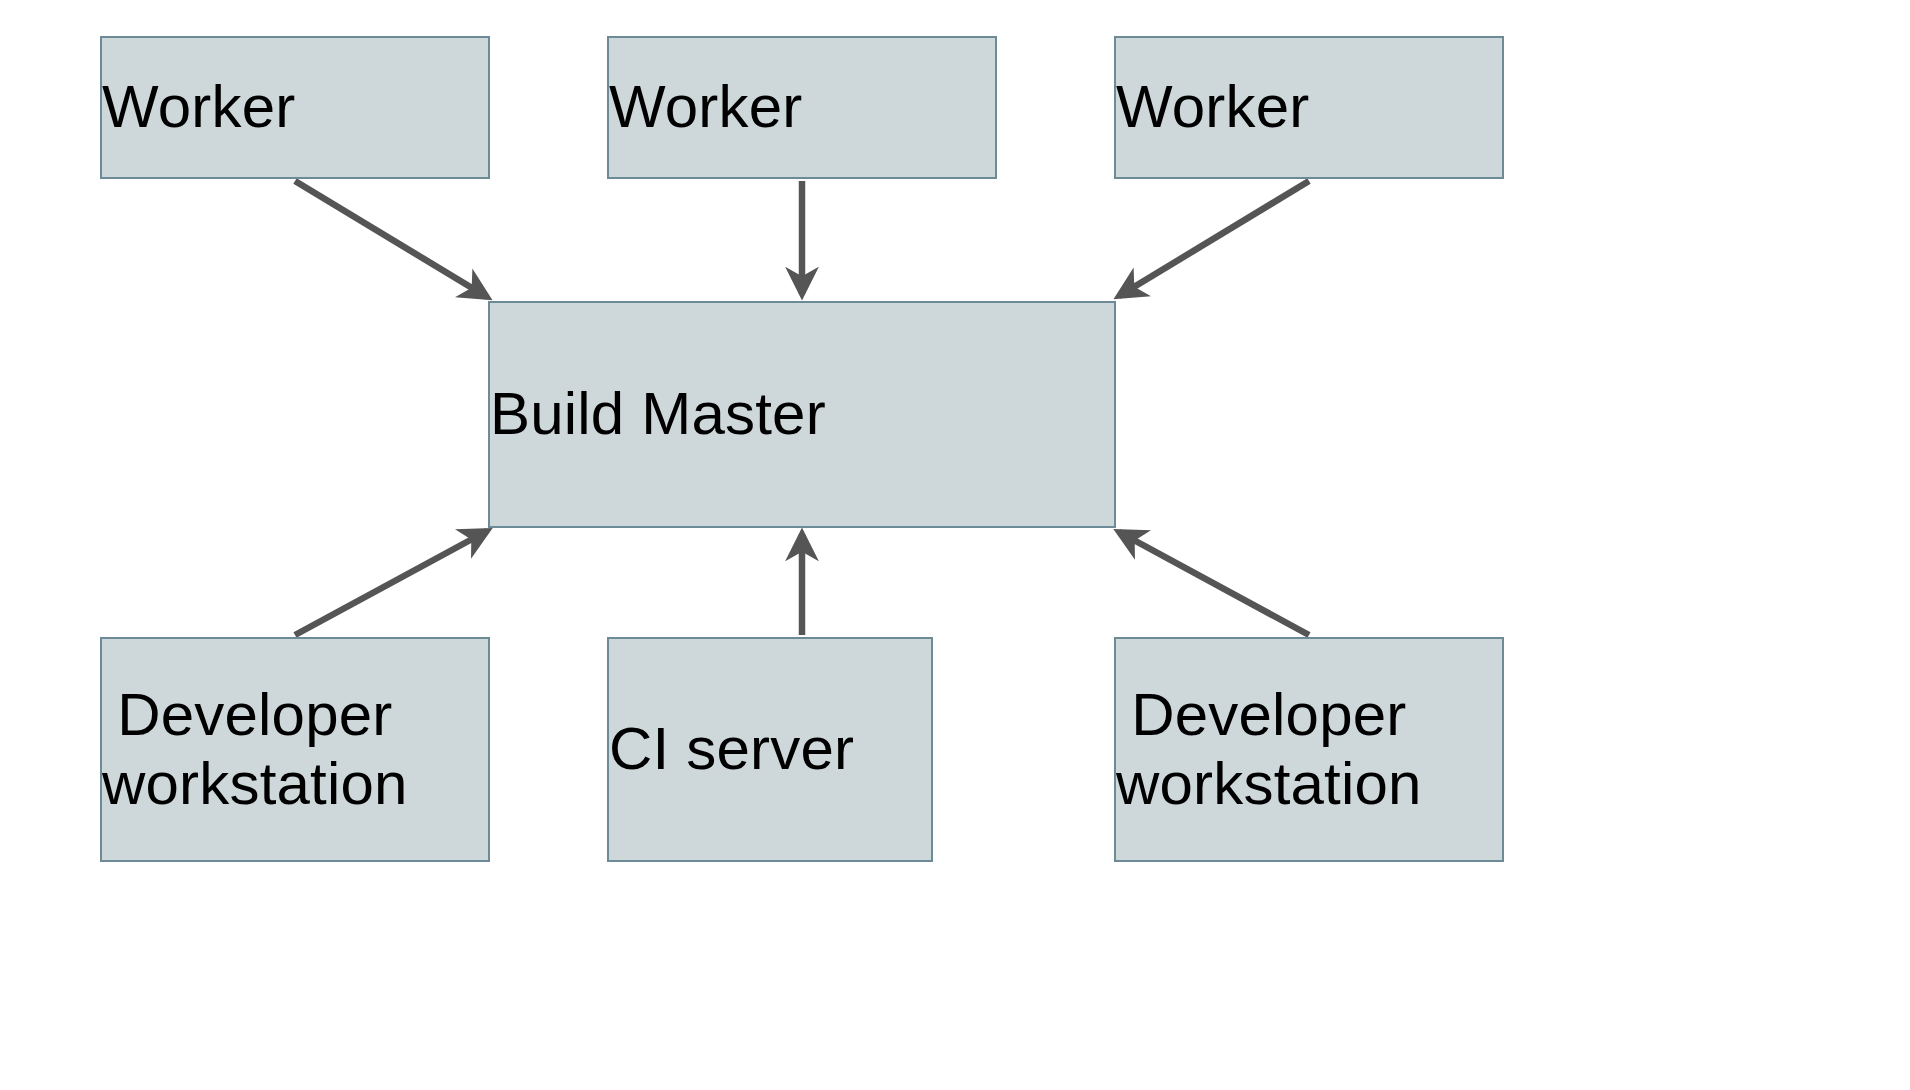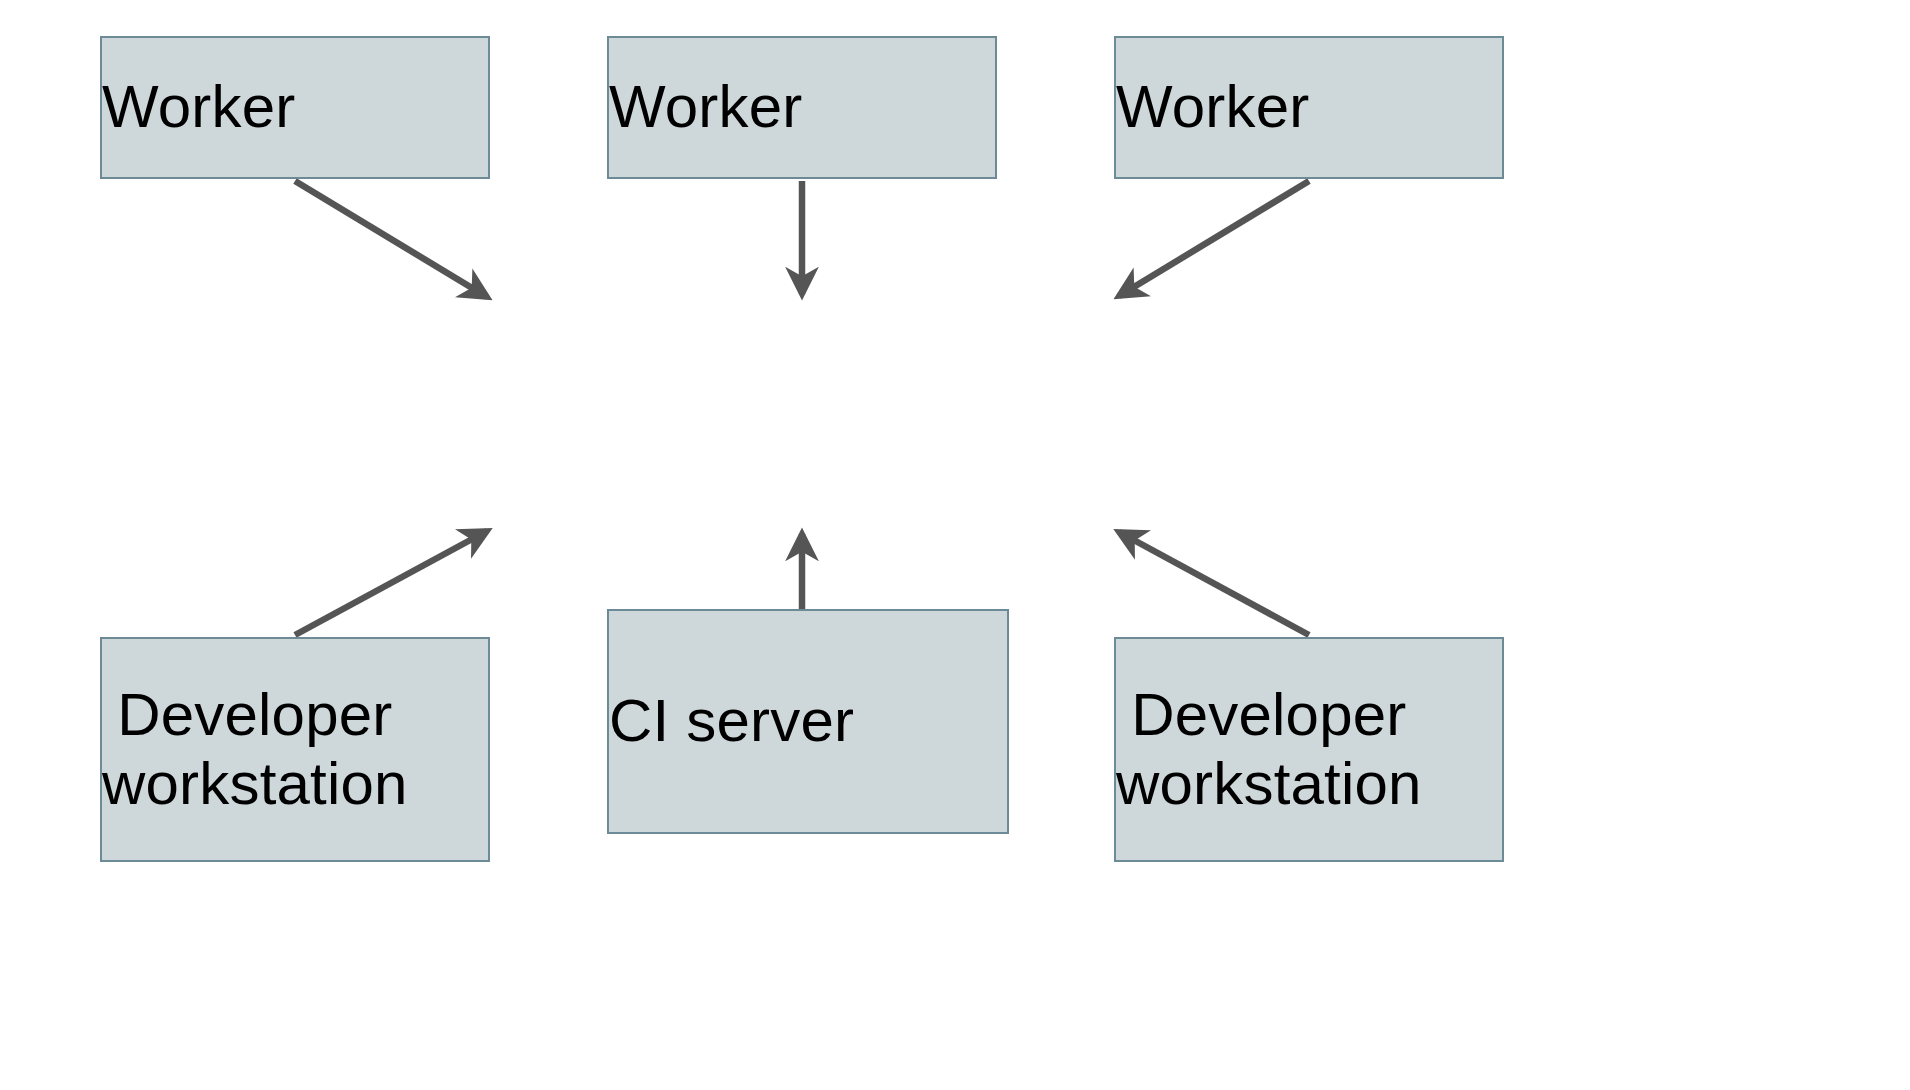--- a/index.html
+++ b/index.html
@@ -47,21 +47,21 @@
     white-space: pre-line;
   }
   
   #node-worker-1 { left: 100px; top: 36px;  width: 390px; height: 143px; font-size: 60px; }
   #node-worker-2 { left: 607px; top: 36px;  width: 390px; height: 143px; font-size: 60px; }
   #node-worker-3 { left: 1114px;top: 36px;  width: 390px; height: 143px; font-size: 60px; }
   
   #node-build-master { left: 488px; top: 301px; width: 628px; height: 227px; font-size: 60px; }
   
   #node-dev-ws-1 { left: 100px; top: 637px; width: 390px; height: 225px; font-size: 60px; }
-  #node-ci-server{ left: 607px; top: 609px; width: 402px; height: 225px; font-size: 60px; }
+  #node-ci-server{ left: 607px; top: 637px; width: 326px; height: 225px; font-size: 60px; }
   #node-dev-ws-2 { left: 1114px;top: 637px; width: 390px; height: 225px; font-size: 60px; }
 </style>
 </head>
 <body>
 
 <div id="diagram-canvas" style="background: rgb(255, 255, 255);">
 
   <svg id="edge-layer" viewBox="0 0 1910 1090" width="1910" height="1090" xmlns="http://www.w3.org/2000/svg">
     <defs>
       <marker id="arrow-head" markerWidth="5.2" markerHeight="5.2" refX="4.2" refY="2.6" orient="auto" markerUnits="strokeWidth">
@@ -87,20 +87,23 @@
   </div>
 
   <div class="node" id="node-worker-2" style="background: rgb(206, 215, 218); border-color: rgb(109, 138, 151); color: rgb(0, 0, 0);">
     <span class="node-label">Worker</span>
   </div>
 
   <div class="node" id="node-worker-3" style="background: rgb(206, 215, 218); border-color: rgb(109, 138, 151); color: rgb(0, 0, 0);">
     <span class="node-label">Worker</span>
   </div>
 
+  <div class="node" id="node-build-master" style="background: rgb(206, 215, 218); border-color: rgb(109, 138, 151); color: rgb(0, 0, 0);">
+    <span class="node-label">Build Master</span>
+  </div>
 
   <div class="node" id="node-dev-ws-1" style="background: rgb(206, 215, 218); border-color: rgb(109, 138, 151); color: rgb(0, 0, 0);">
     <span class="node-label">Developer
 workstation</span>
   </div>
 
   <div class="node" id="node-ci-server" style="background: rgb(206, 215, 218); border-color: rgb(109, 138, 151); color: rgb(0, 0, 0);">
     <span class="node-label">CI server</span>
   </div>
 

